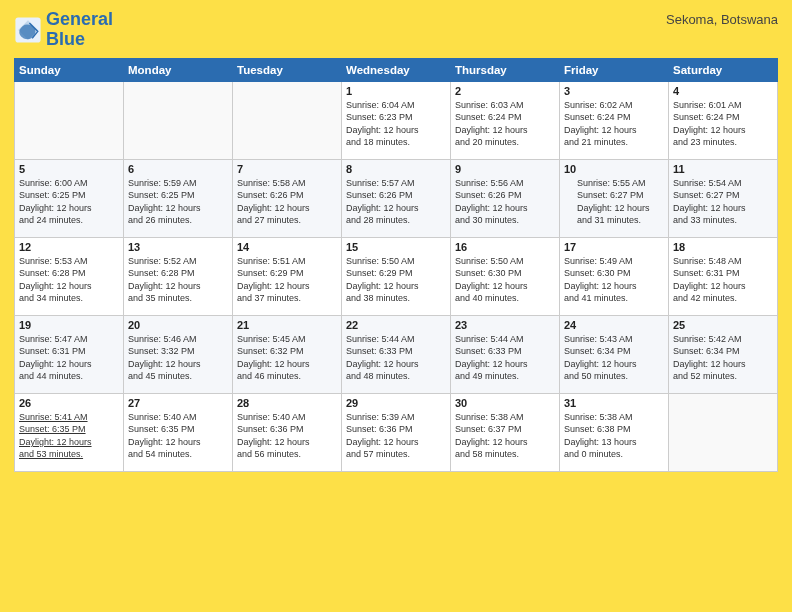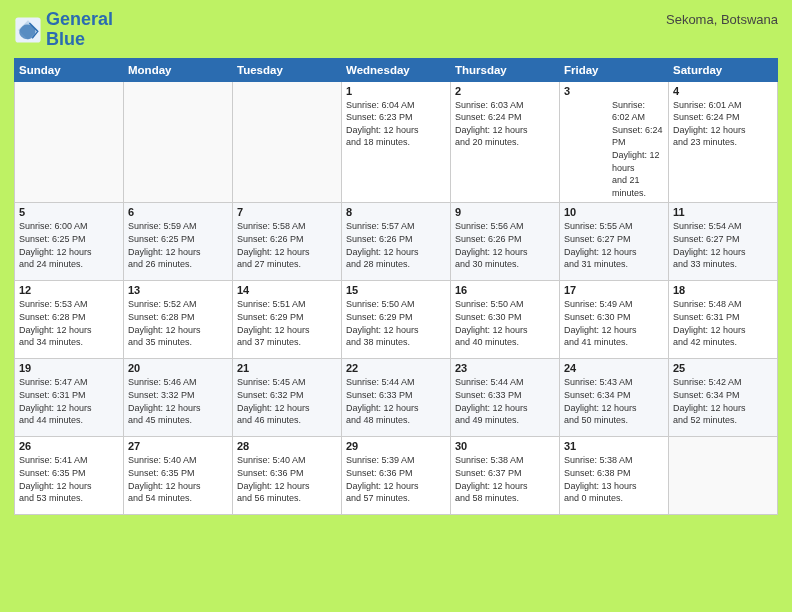--- a/index.html
+++ b/index.html
@@ -7,21 +7,21 @@
       font-family: Arial, sans-serif;
       background: #fff;
       width: 792px;
       height: 612px;
       overflow: hidden;
     }
     .page {
       width: 792px;
       height: 612px;
       padding: 10px 14px 10px 14px;
-      background: #bef264;
+      background: #fde047;
     }
     .header {
       display: flex;
       justify-content: space-between;
       align-items: flex-start;
       margin-bottom: 8px;
     }
     .logo {
       display: flex;
       align-items: center;
@@ -145,21 +145,21 @@
           </td>
           <td>
             <span class="day-number">2</span>
             <div class="day-info" style="white-space: pre-line;">Sunrise: 6:03 AM
 Sunset: 6:24 PM
 Daylight: 12 hours
 and 20 minutes.</div>
           </td>
           <td>
             <span class="day-number">3</span>
-            <div class="day-info" style="white-space: pre-line; margin-left: 48px;">Sunrise: 6:02 AM
+            <div class="day-info" style="white-space: pre-line;">Sunrise: 6:02 AM
 Sunset: 6:24 PM
 Daylight: 12 hours
 and 21 minutes.</div>
           </td>
           <td>
             <span class="day-number">4</span>
             <div class="day-info" style="white-space: pre-line;">Sunrise: 6:01 AM
 Sunset: 6:24 PM
 Daylight: 12 hours
 and 23 minutes.</div>
@@ -196,21 +196,21 @@
           </td>
           <td>
             <span class="day-number">9</span>
             <div class="day-info" style="white-space: pre-line;">Sunrise: 5:56 AM
 Sunset: 6:26 PM
 Daylight: 12 hours
 and 30 minutes.</div>
           </td>
           <td>
             <span class="day-number">10</span>
-            <div class="day-info" style="white-space: pre-line;">Sunrise: 5:55 AM
+            <div class="day-info" style="white-space: pre-line; margin-left: 13px;">Sunrise: 5:55 AM
 Sunset: 6:27 PM
 Daylight: 12 hours
 and 31 minutes.</div>
           </td>
           <td>
             <span class="day-number">11</span>
             <div class="day-info" style="white-space: pre-line;">Sunrise: 5:54 AM
 Sunset: 6:27 PM
 Daylight: 12 hours
 and 33 minutes.</div>
@@ -314,21 +314,21 @@
             <span class="day-number">25</span>
             <div class="day-info" style="white-space: pre-line;">Sunrise: 5:42 AM
 Sunset: 6:34 PM
 Daylight: 12 hours
 and 52 minutes.</div>
           </td>
         </tr>
         <tr>
           <td>
             <span class="day-number">26</span>
-            <div class="day-info" style="white-space: pre-line;">Sunrise: 5:41 AM
+            <div class="day-info" style="white-space: pre-line; text-decoration: underline;">Sunrise: 5:41 AM
 Sunset: 6:35 PM
 Daylight: 12 hours
 and 53 minutes.</div>
           </td>
           <td>
             <span class="day-number">27</span>
             <div class="day-info" style="white-space: pre-line;">Sunrise: 5:40 AM
 Sunset: 6:35 PM
 Daylight: 12 hours
 and 54 minutes.</div>

